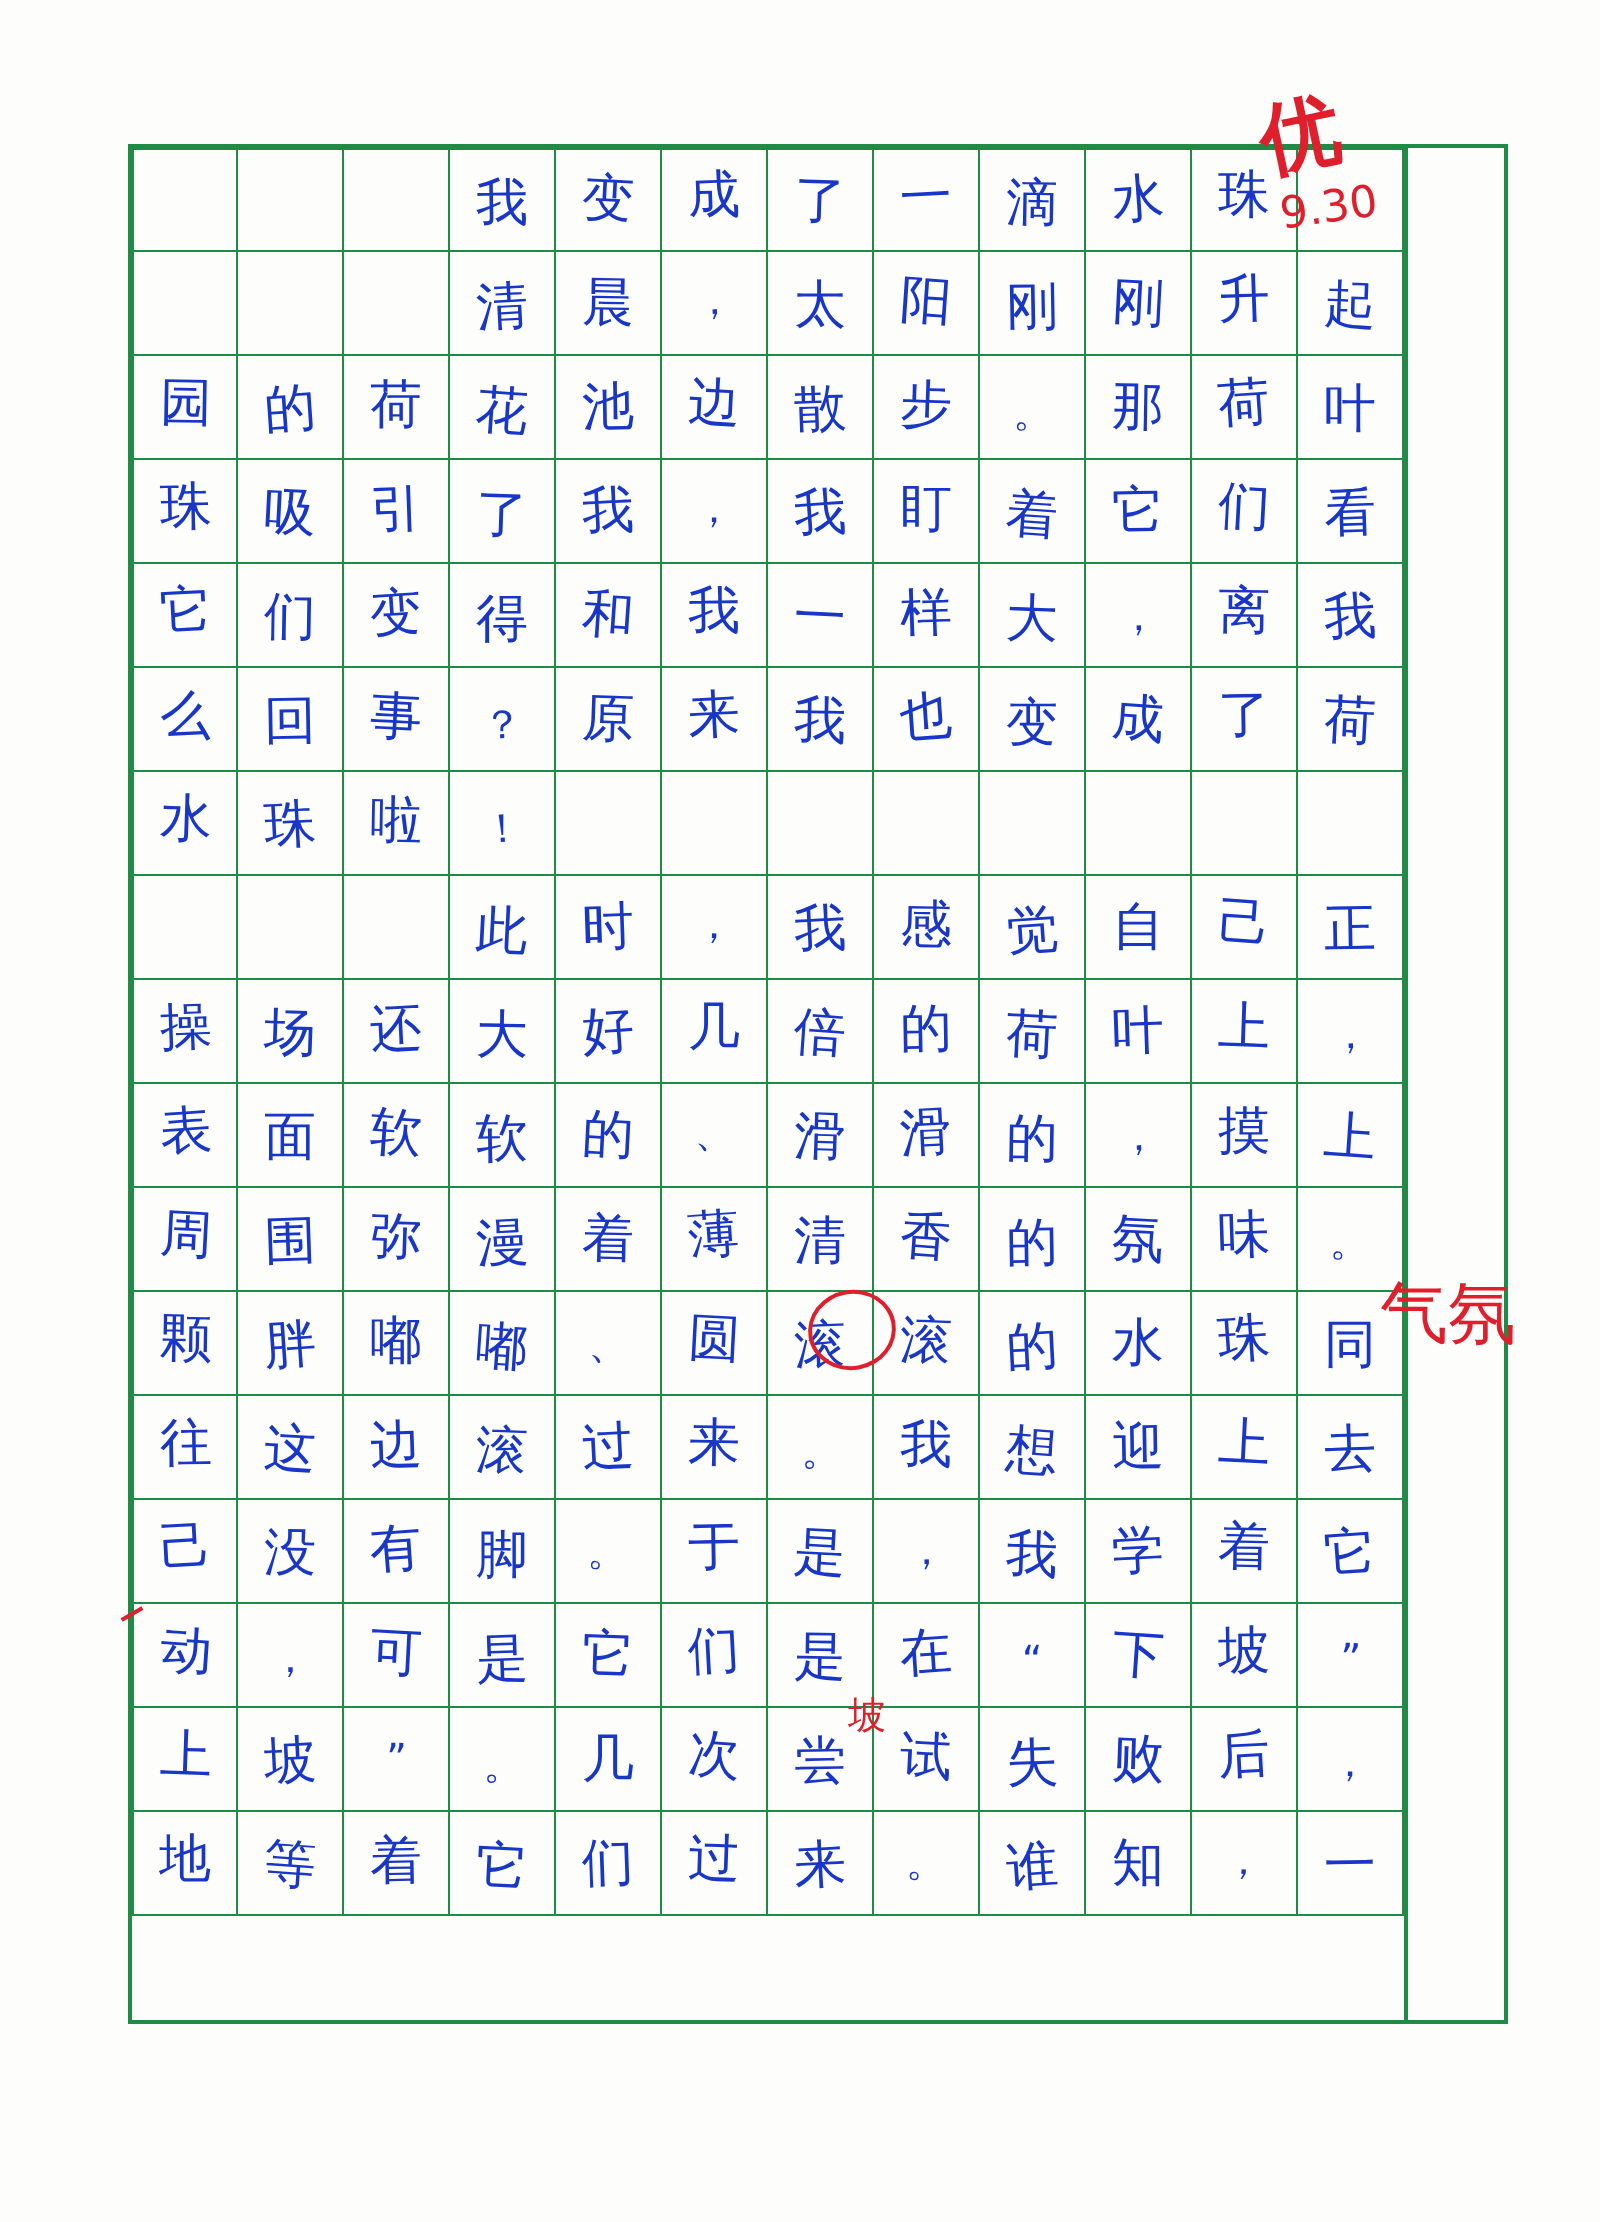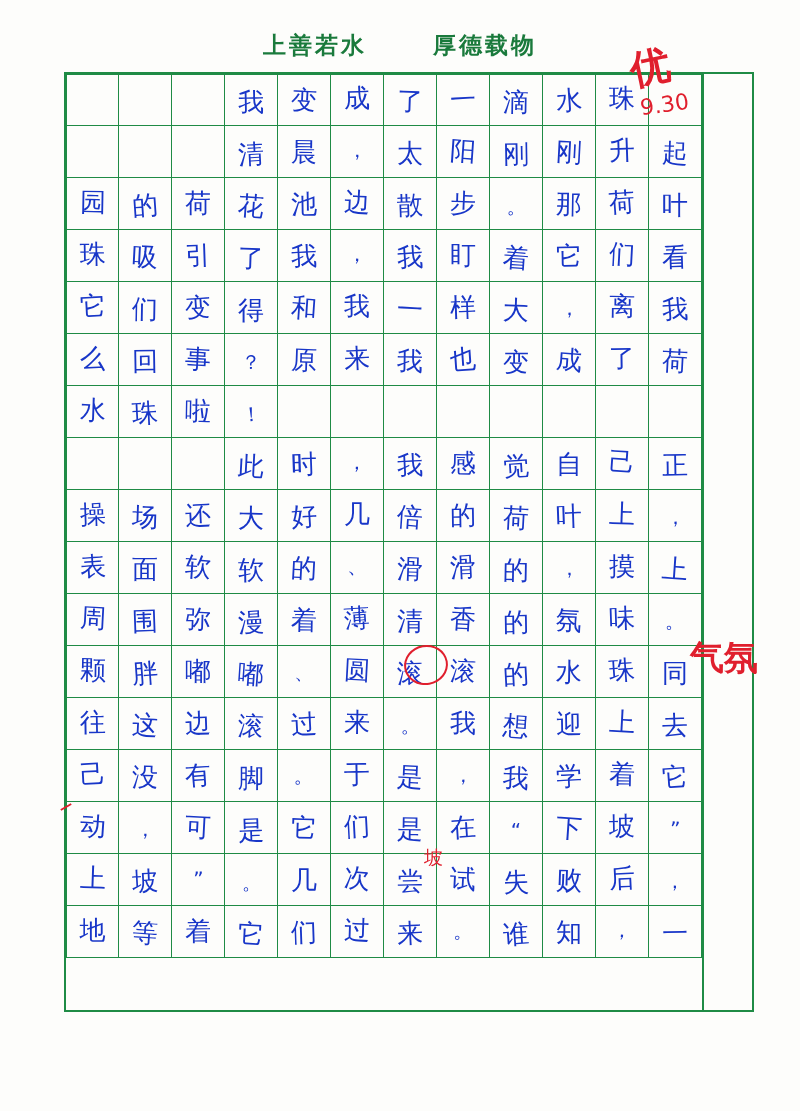--- a/index.html
+++ b/index.html
@@ -107,21 +107,20 @@
     top: 92px;
     left: 640px;
     font-size: 22px;
     transform: rotate(-8deg);
   }
   #correction-right {
     top: 640px;
     left: 690px;
     font-size: 34px;
     line-height: 1.05;
-    font-weight: bold;
   }
   #correction-above {
     top: 845px;
     left: 424px;
     font-size: 19px;
     color: #e01f2d;
   }
   #circle-mark {
     position: absolute;
     top: 645px;
@@ -150,23 +149,20 @@
     width: 2px;
     height: 936px;
     background: #1f8b45;
   }
 </style>
 </head>
 <body>
 
 <div id="paper">
 
-  <div id="header-motto">
-    <span class="motto-left">上善若水</span><span class="motto-right">厚德载物</span>
-  </div>
 
   <div id="sheet-frame"></div>
   <div id="frame-inner-rule"></div>
 
   <div id="grid">
       <div class="grid-row">
         <div class="cell empty">
           <span class="glyph">&nbsp;</span>
         </div>
         <div class="cell empty">

